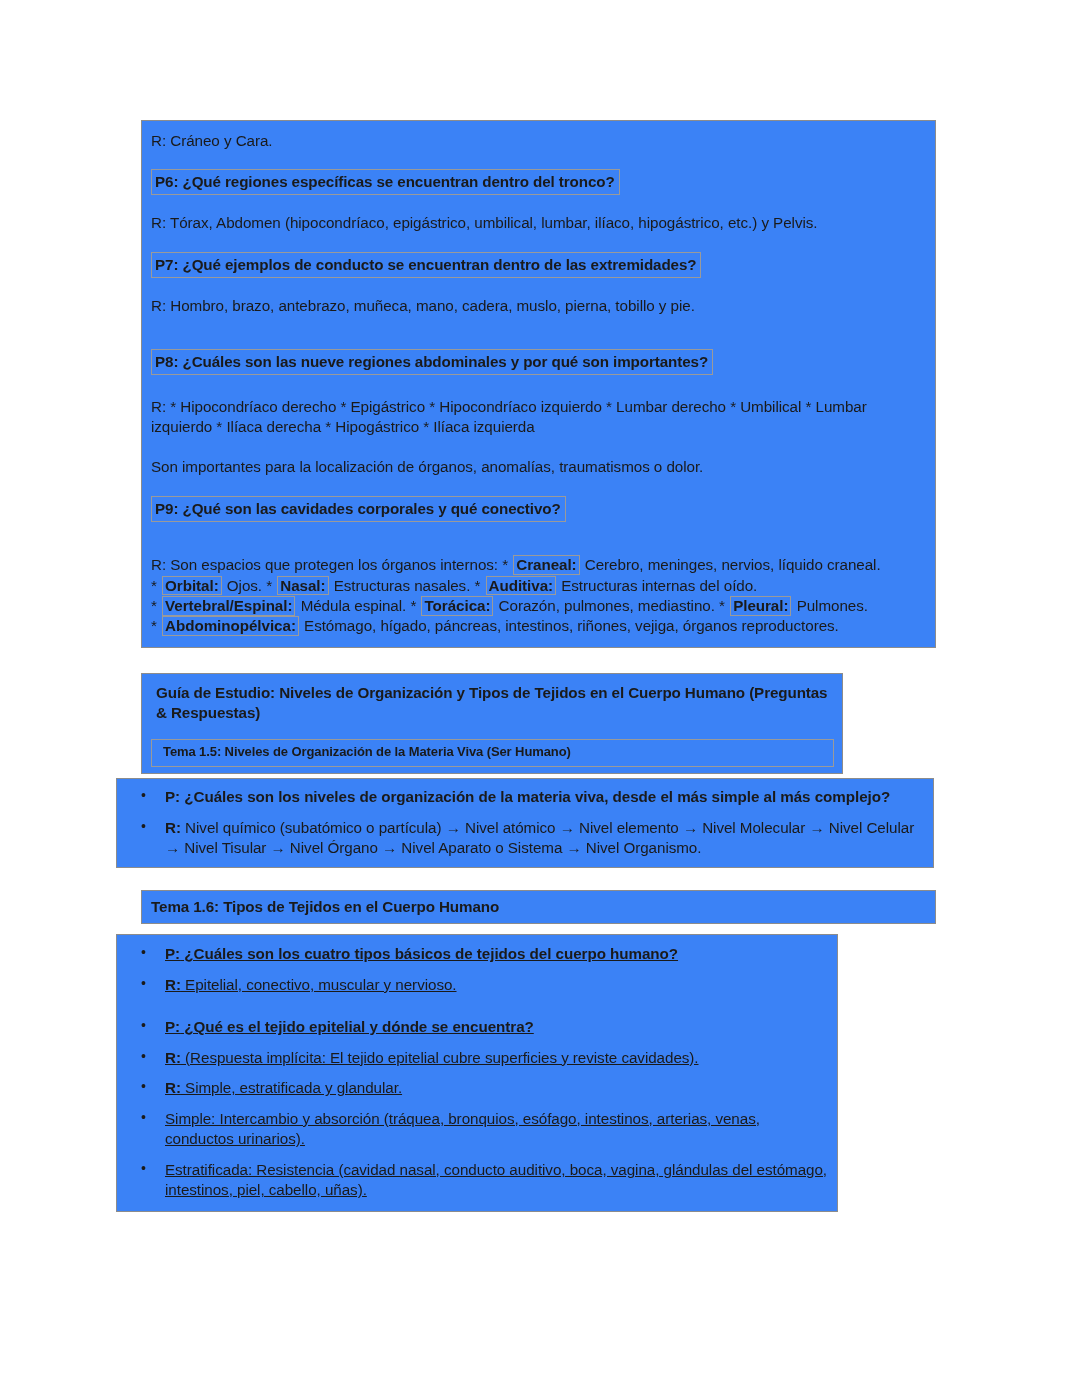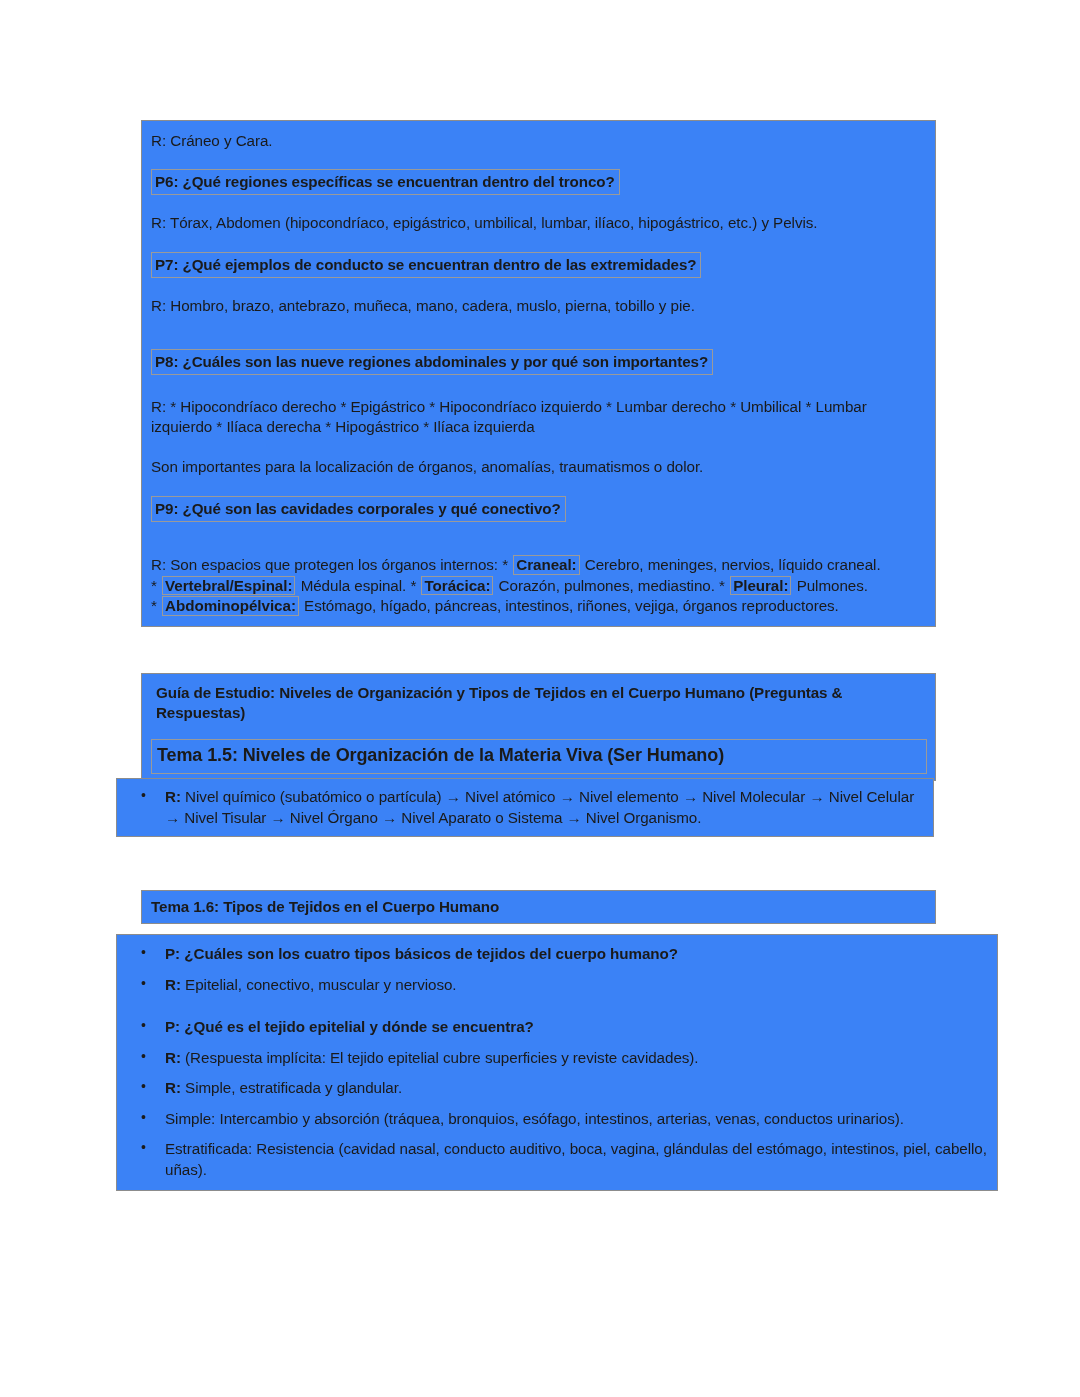--- a/index.html
+++ b/index.html
@@ -38,21 +38,21 @@
     top: 120px;
     width: 795px;
     padding: 10px 8px 10px 9px;
   }
 
   
   .card-guide {
     position: absolute;
     left: 141px;
     top: 673px;
-    width: 795px;
+    width: 702px;
     padding: 9px 8px 6px 9px;
   }
 
   
   .card-tema16 {
     position: absolute;
     left: 141px;
     top: 890px;
     width: 795px;
     padding: 7px 8px 7px 9px;
@@ -63,22 +63,23 @@
     position: absolute;
     left: 116px;
     top: 778px;
     width: 818px;
     padding: 8px 10px 8px 0px;
   }
   .card-bullets-2 {
     position: absolute;
     left: 116px;
     top: 934px;
-    width: 882px;
+    width: 722px;
     padding: 9px 10px 10px 0px;
+    text-decoration: underline;
   }
 
   
   .para {
     font-size: 15.2px;
     line-height: 1.34;
     margin: 0 0 0 0;
     letter-spacing: -0.05px;
   }
   .para + .para { margin-top: 18px; }
@@ -95,24 +96,24 @@
     letter-spacing: -0.1px;
     margin: 18px 0 0 0;
   }
   .qhead:first-child { margin-top: 0; }
 
   
   .headbox-full {
     display: block;
     box-sizing: border-box;
     border: 1px solid #9a9a9a;
-    font-size: 18px;
+    font-size: 13px;
     font-weight: bold;
     line-height: 1.3;
-    padding: 4px 5px 5px 5px;
+    padding: 4px 5px 5px 11px;
     letter-spacing: -0.1px;
   }
 
   .guide-title {
     font-size: 15.2px;
     font-weight: bold;
     line-height: 1.33;
     letter-spacing: -0.1px;
     margin: 0 0 16px 0;
     padding: 0 0 0 5px;
@@ -188,20 +189,31 @@
     </div>
 
     <div class="para tight-block" style="margin-top:33px;">
       <div>
         <span>R: Son espacios que protegen los órganos internos: *</span>
         <span class="term">Craneal:</span>
         <span>Cerebro, meninges, nervios, líquido craneal.</span>
       </div>
       <div>
         <span>*</span>
+        <span class="term">Orbital:</span>
+        <span>Ojos.</span>
+        <span>*</span>
+        <span class="term">Nasal:</span>
+        <span>Estructuras nasales.</span>
+        <span>*</span>
+        <span class="term">Auditiva:</span>
+        <span>Estructuras internas del oído.</span>
+      </div>
+      <div>
+        <span>*</span>
         <span class="term">Vertebral/Espinal:</span>
         <span>Médula espinal.</span>
         <span>*</span>
         <span class="term">Torácica:</span>
         <span>Corazón, pulmones, mediastino.</span>
         <span>*</span>
         <span class="term">Pleural:</span>
         <span>Pulmones.</span>
       </div>
       <div>
@@ -214,20 +226,23 @@
   </div>
 
   <div class="card card-guide">
     <div class="guide-title">Guía de Estudio: Niveles de Organización y Tipos de Tejidos en el Cuerpo Humano (Preguntas &amp; Respuestas)</div>
     <div class="headbox-full">Tema 1.5: Niveles de Organización de la Materia Viva (Ser Humano)</div>
   </div>
 
   <div class="card card-bullets-1">
     <ul class="bul">
       <li>
+        <b>P:</b><b> ¿Cuáles son los niveles de organización de la materia viva, desde el más simple al más complejo?</b>
+      </li>
+      <li>
         <b>R:</b><span> Nivel químico (subatómico o partícula) → Nivel atómico → Nivel elemento → Nivel Molecular → Nivel Celular → Nivel Tisular → Nivel Órgano → Nivel Aparato o Sistema → Nivel Organismo.</span>
       </li>
     </ul>
   </div>
 
   <div class="card card-tema16">
     <span style="font-size:15.2px;font-weight:bold;letter-spacing:-0.1px;">Tema 1.6: Tipos de Tejidos en el Cuerpo Humano</span>
   </div>
 
   <div class="card card-bullets-2">

